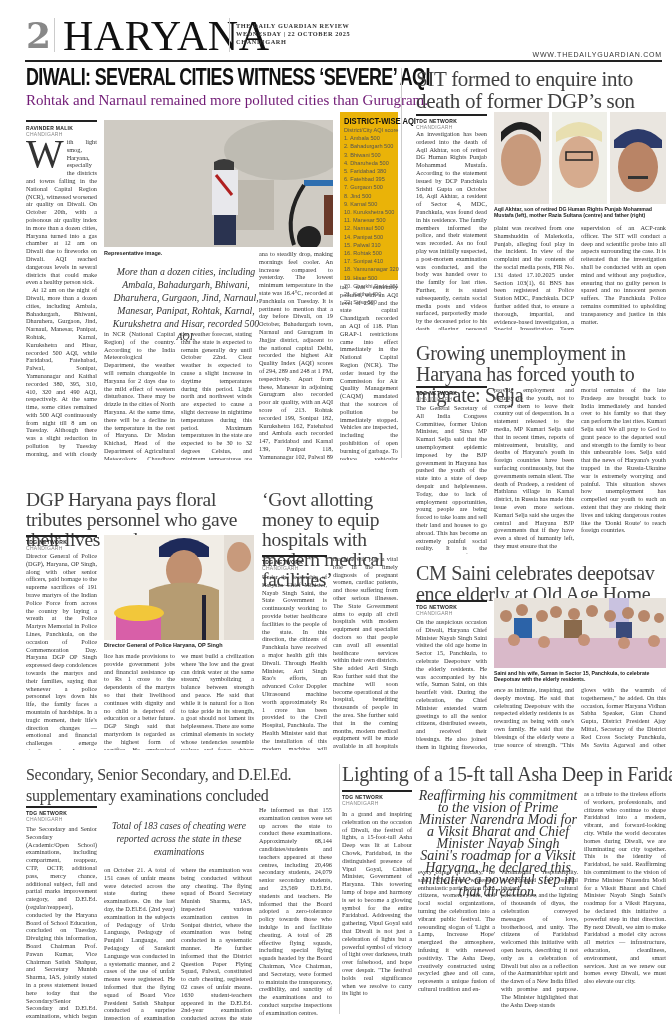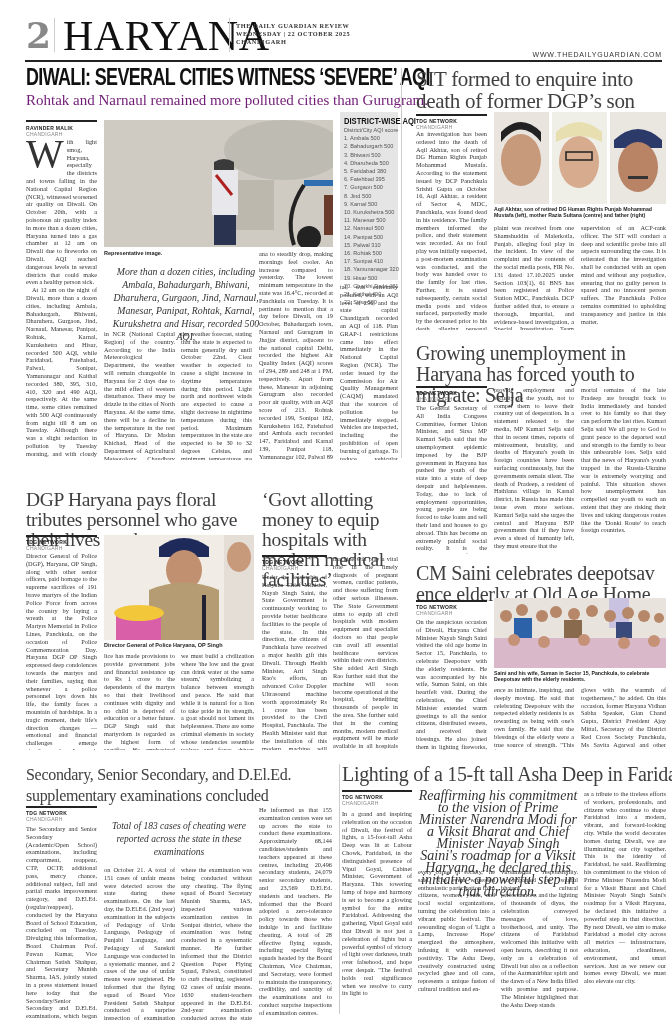--- a/index.html
+++ b/index.html
@@ -17,21 +17,21 @@
 .byline-bar{height:2px;background:#222}
 .byline{font-family:"Liberation Sans",sans-serif;font-size:5px;font-weight:bold;letter-spacing:0.3px}
 .dateline{font-family:"Liberation Sans",sans-serif;font-size:5px;color:#888;letter-spacing:0.3px}
 .col{font-size:6.3px;line-height:7.8px;text-align:justify;color:#333;overflow:hidden}
 .col p{text-indent:6px}
 .dropcap{float:left;font-size:40px;line-height:32px;margin-right:3px;font-family:"Liberation Serif",serif}
 .photo{overflow:hidden}
 .cap{font-family:"Liberation Sans",sans-serif;font-size:5.5px;font-weight:bold;color:#222;line-height:7px}
 .pull{font-style:italic;font-size:10.5px;line-height:14px;text-align:center;color:#333}
 .h2{font-size:22px;line-height:23px;color:#404040;letter-spacing:-0.3px}
-.aqi-box{background:#e5e5e5;padding:3px 4px;font-family:"Liberation Sans",sans-serif}
+.aqi-box{background:#eab308;padding:3px 4px;font-family:"Liberation Sans",sans-serif}
 .aqi-title{font-weight:bold;font-size:9.5px;transform:scaleX(0.8);transform-origin:left;white-space:nowrap;color:#111}
 .aqi-item{font-size:5.6px;line-height:8.2px;color:#555;white-space:nowrap}
 .vsep{width:1px;background:#ccc}
 </style>
 </head>
 <body>
 
 <div class="abs mast-num">2</div>
 <div class="abs mast-sep"></div>
 <div class="abs mast-title">HARYANA</div>

